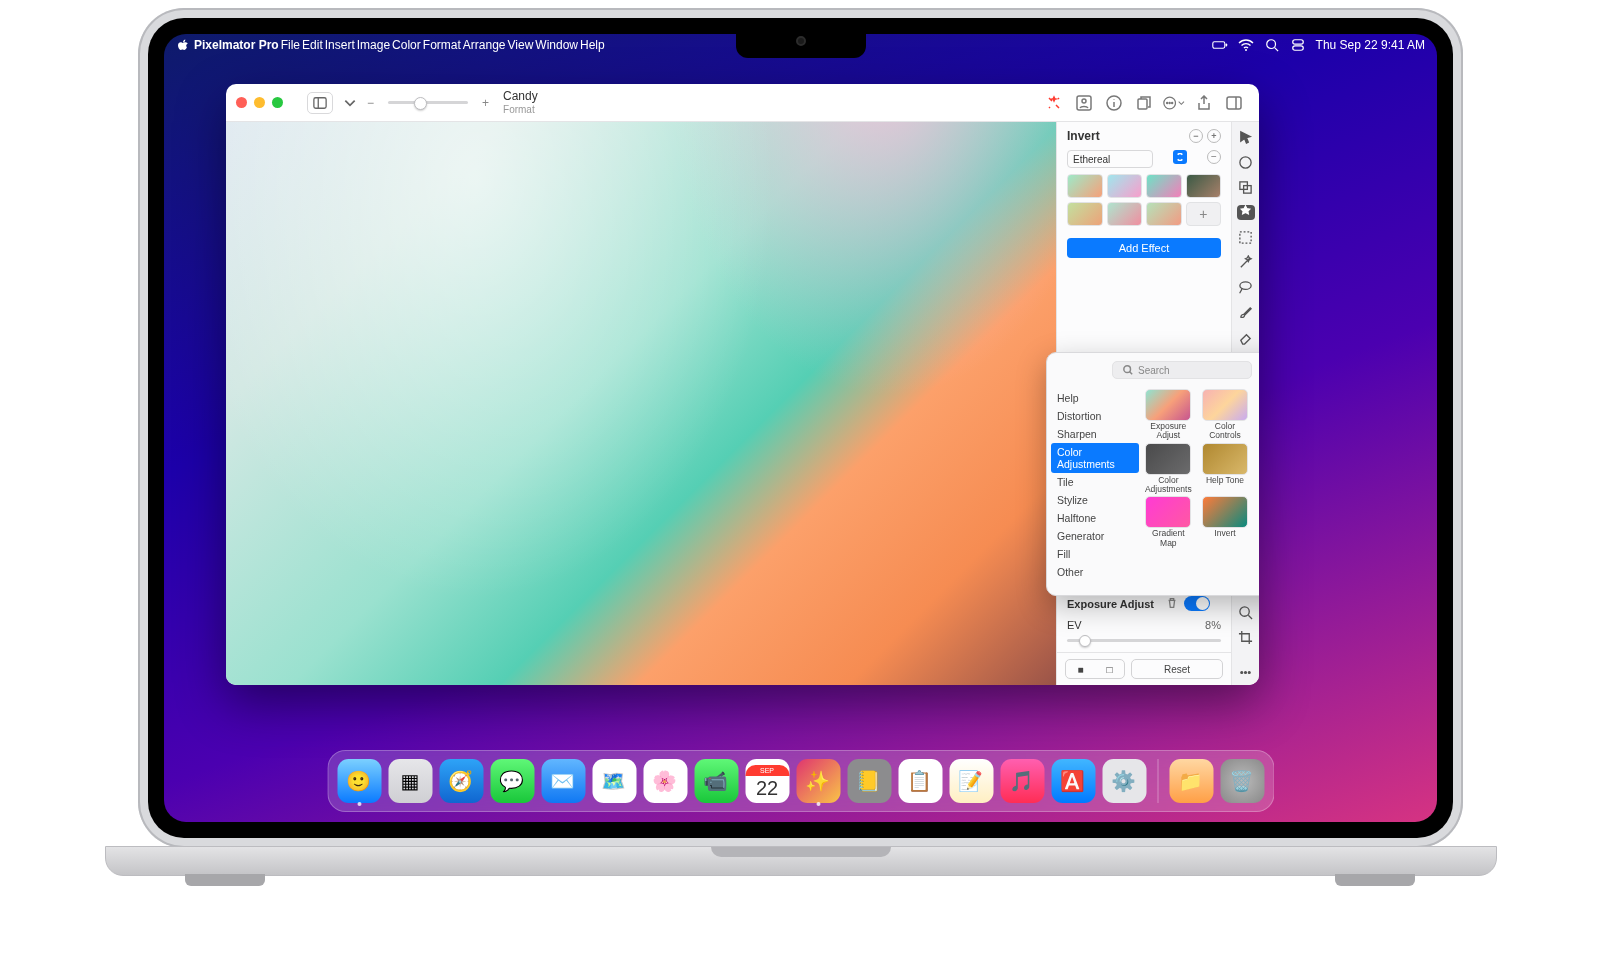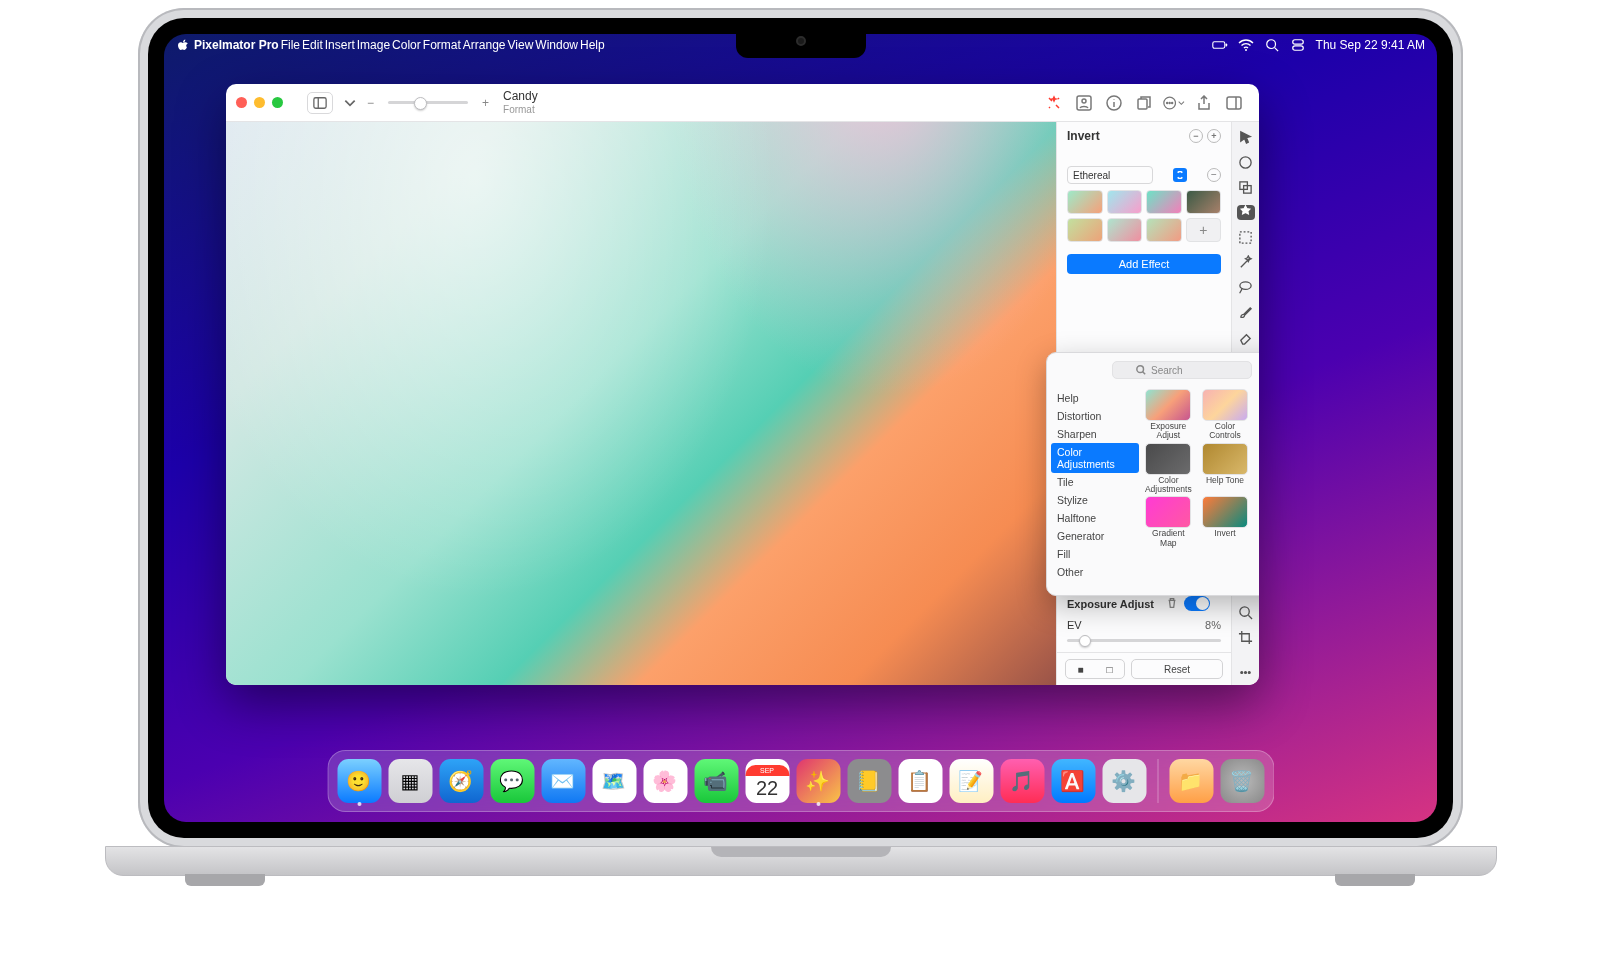--- a/index.html
+++ b/index.html
@@ -58,21 +58,21 @@
      radial-gradient(ellipse 400px 600px at 80% -10%, rgba(255,190,220,0.8), transparent 55%);}
   .right-rail{width:28px;border-left:1px solid #e4e4e6;background:#f3f3f5;display:flex;flex-direction:column;align-items:center;padding:8px 0;gap:10px;}
   .tool{width:18px;height:18px;display:flex;align-items:center;justify-content:center;border-radius:4px;cursor:pointer;}
   .tool svg{width:15px;height:15px;stroke:#555;fill:none;stroke-width:1.4;}
   .tool.active{background:#555;}
   .tool.active svg{stroke:#fff;fill:#fff;}
   .inspector{width:175px;border-left:1px solid #e4e4e6;background:#fcfcfd;font-size:11px;color:#333;display:flex;flex-direction:column;overflow:hidden;}
   .insp-head{display:flex;align-items:center;padding:7px 10px;font-weight:600;font-size:12px;}
   .insp-head .grow{flex:1;}
   .insp-head .iico{width:14px;height:14px;border:1px solid #bbb;border-radius:50%;margin-left:4px;font-size:9px;display:flex;align-items:center;justify-content:center;color:#777;}
-  .preset-bar{display:flex;align-items:center;gap:20px;padding:0 10px 6px;margin-top:16px;}
+  .preset-bar{display:flex;align-items:flex-start;gap:20px;padding:0 10px 6px;}
   .preset-select{flex:1;height:18px;border:1px solid #d8d8da;border-radius:4px;padding:0 5px;font-size:10px;color:#333;display:flex;align-items:center;}
   .preset-blue{width:14px;height:14px;background:#0a7aff;border-radius:3px;display:flex;align-items:center;justify-content:center;}
   .preset-blue svg{width:8px;height:8px;stroke:#fff;stroke-width:2;}
   .preset-minus{width:14px;height:14px;border:1px solid #bbb;border-radius:50%;font-size:10px;line-height:11px;text-align:center;color:#777;}
   .swatches{display:grid;grid-template-columns:repeat(4,1fr);gap:4px;padding:0 10px 8px;}
   .swatch{height:24px;border-radius:4px;border:1px solid #e1e2e4;}
   .swatch.add{display:flex;align-items:center;justify-content:center;color:#888;font-size:14px;background:#f0f0f2;}
   .add-effect{margin:4px 10px;background:#0a7aff;color:#fff;border:none;border-radius:4px;height:20px;font-size:11px;font-weight:500;cursor:pointer;}
   .section{border-top:1px solid #ededee;padding:8px 10px;}
   .srow{display:flex;align-items:center;margin-bottom:8px;}
@@ -86,21 +86,21 @@
   .trash svg{width:12px;height:12px;stroke:#888;fill:none;stroke-width:1.5;}
   .switch{width:26px;height:15px;background:#0a7aff;border-radius:20px;position:relative;}
   .switch::after{content:"";position:absolute;top:1px;right:1px;width:13px;height:13px;background:#fff;border-radius:50%;}
   .footerbar{border-top:1px solid #e4e4e6;padding:6px 8px;display:flex;gap:6px;}
   .seg{border:1px solid #d3d3d5;border-radius:5px;height:20px;flex:1;display:flex;align-items:center;justify-content:center;font-size:10px;color:#444;}
   .seg.split{flex:0 0 60px;display:flex;}
   .seg.split span{flex:1;text-align:center;}
   
   .popover{position:absolute;top:268px;left:820px;width:272px;background:#fafafb;border:1px solid #d9d9dc;border-radius:10px;box-shadow:0 10px 30px rgba(0,0,0,0.28);padding:8px 0 10px;z-index:30;}
   .pop-search-wrap{padding:0 14px 6px;}
-  .pop-search{width:140px;margin:0 auto;display:flex;align-items:center;gap:5px;background:#ededef;border:1px solid #e2e2e4;border-radius:5px;height:18px;padding:0 23px;font-size:10px;color:#888;}
+  .pop-search{width:140px;margin:0 auto;display:flex;align-items:center;gap:5px;background:#ededef;border:1px solid #e2e2e4;border-radius:5px;height:18px;padding:0 10px;font-size:10px;color:#888;}
   .pop-search svg{width:10px;height:10px;stroke:#888;fill:none;stroke-width:1.8;}
   .pop-body{display:flex;}
   .pop-cats{width:96px;font-size:10.5px;color:#444;padding:4px 0;}
   .pop-cat{padding:3px 10px;cursor:default;}
   .pop-cat.sel{background:#0a7aff;color:#fff;border-radius:3px;margin:0 4px;padding:3px 6px;}
   .pop-grid{flex:1;display:grid;grid-template-columns:repeat(3,1fr);gap:2px 6px;padding:4px 10px 0 0;align-content:start;}
   .thumb{display:flex;flex-direction:column;align-items:center;gap:1px;font-size:8.5px;color:#444;text-align:center;line-height:1.1;}
   .thumb .tb{width:46px;height:32px;border-radius:5px;border:1px solid #e2e2e4;}
   .grad1{background:linear-gradient(135deg,#8fe3d0,#f7a07a,#c7558f);}
   .grad2{background:linear-gradient(135deg,#f7b2b2,#fdd59c,#c9abf0);}

